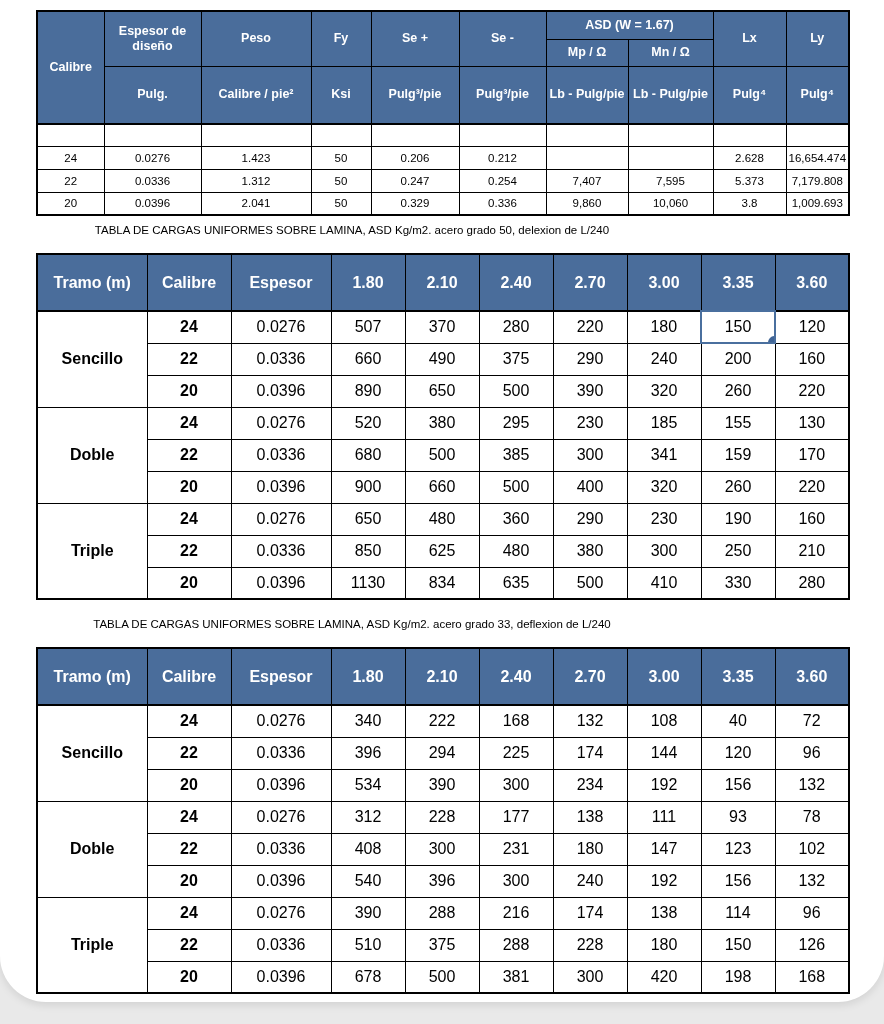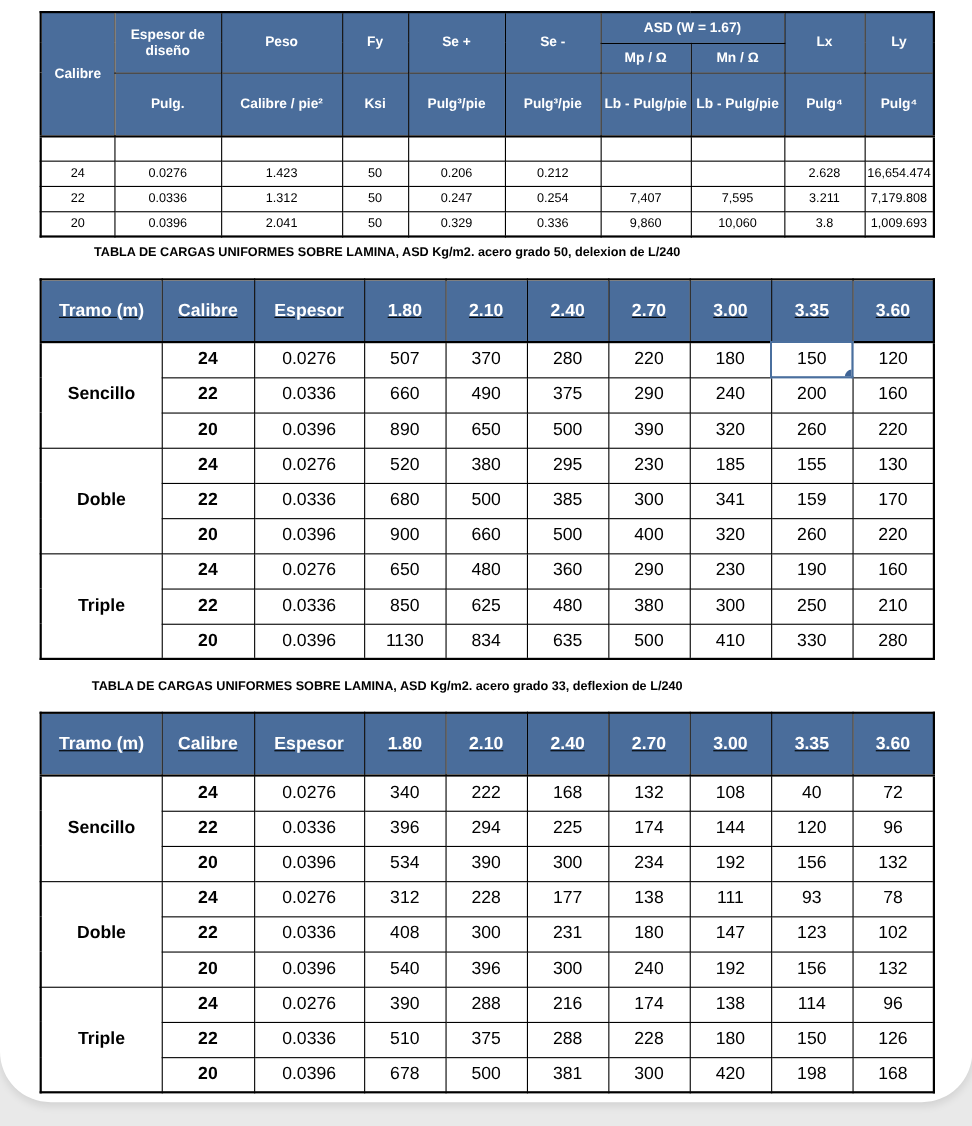--- a/index.html
+++ b/index.html
@@ -41,21 +41,21 @@
   #t1 thead th{font-size:12.5px;line-height:1.2;}
   #t1 .hr1{height:28px;}
   #t1 .hr2{height:27px;}
   #t1 .hr3{height:58px;}
   #t1 tbody td{font-size:11.5px;color:#000;background:#fff;}
   #t1 tbody tr{height:23px;}
   #t1 tbody tr.empty-row{height:22px;}
   
   .t2-wrap{position:absolute;left:36px;top:253px;}
   .t3-wrap{position:absolute;left:36px;top:647px;}
-  .loadtable thead tr{height:57px;text-decoration:underline;}
+  .loadtable thead tr{height:57px;}
   .loadtable thead th{font-size:16px;}
   .loadtable tbody tr{height:32px;}
   .loadtable tbody td{font-size:16px;background:#fff;color:#000;}
   .loadtable th.group{
     background:#fff;color:#000;font-weight:bold;font-size:16px;
   }
   .loadtable td.cal{font-weight:bold;}
   .loadtable td.selected{
     border:2px solid #4a6f9e;
     position:relative;
@@ -65,21 +65,21 @@
     right:-7px;bottom:-7px;
     width:13px;height:13px;
     border-radius:50%;
     background:#3f6496;
     z-index:3;
   }
   
   .caption{
     position:absolute;left:0;width:704px;
     text-align:center;
-    font-weight:bold;
+    font-weight:normal;
     font-size:11.5px;
     color:#000;
   }
   .cap1{top:224px;}
   .cap2{top:618px;}
 </style>
 </head>
 <body>
 
 <div class="page">
@@ -153,21 +153,21 @@
           </tr>
           <tr>
             <td>22</td>
             <td>0.0336</td>
             <td>1.312</td>
             <td>50</td>
             <td>0.247</td>
             <td>0.254</td>
             <td>7,407</td>
             <td>7,595</td>
-            <td>3.211</td>
+            <td>5.373</td>
             <td>7,179.808</td>
           </tr>
           <tr>
             <td>20</td>
             <td>0.0396</td>
             <td>2.041</td>
             <td>50</td>
             <td>0.329</td>
             <td>0.336</td>
             <td>9,860</td>

